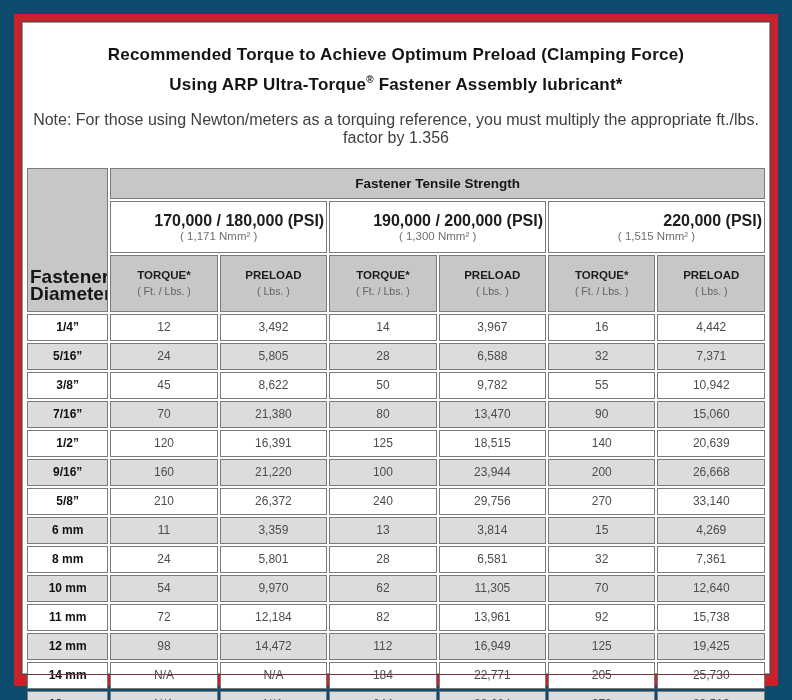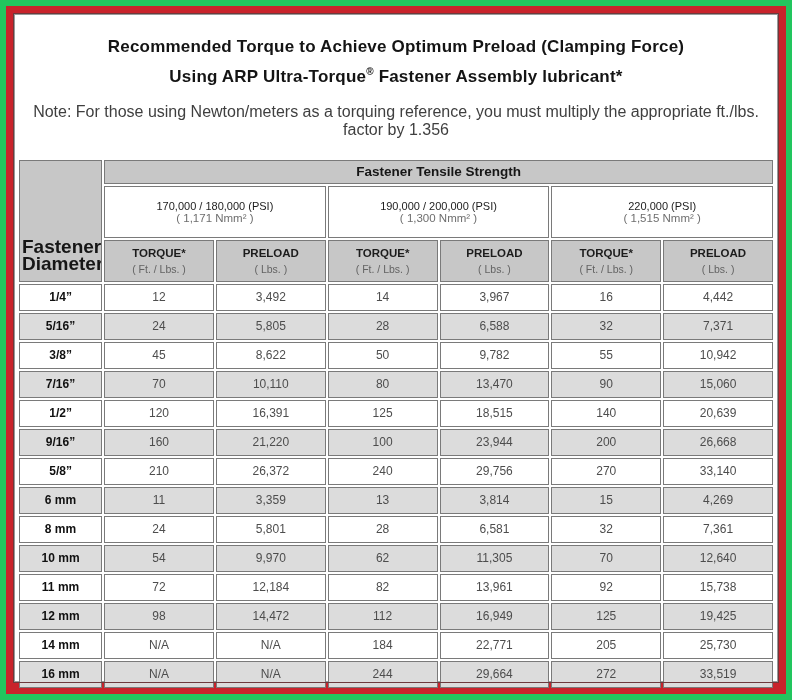--- a/index.html
+++ b/index.html
@@ -6,22 +6,22 @@
   html, body { margin: 0; padding: 0; }
   body {
     width: 792px; height: 700px;
     background: #73090e;
     font-family: "Liberation Sans", sans-serif;
     position: relative;
     overflow: hidden;
   }
   .outer-frame {
     position: absolute; inset: 0;
-    background: #22c55e;
-    padding: 6px;
+    background: #0c4a6e;
+    padding: 14px;
   }
   .red-frame {
     width: 100%; height: 100%;
     background: #c8232b;
     padding: 8px 8px 12px 8px;
   }
   .content {
     width: 100%; height: 100%;
     background: #ffffff;
     border: 1px solid #9a9a9a;
@@ -52,33 +52,33 @@
     table-layout: fixed;
   }
   .torque th, .torque td {
     border: 1px solid #7a7a7a;
     text-align: center;
     vertical-align: middle;
     padding: 0 2px;
     overflow: hidden;
   }
   
-  .row-group th { background: #c7c7c7; height: 24px; font-size: 13.5px; color: #161616; text-align: center; }
+  .row-group th { background: #c7c7c7; height: 31px; font-size: 13.5px; color: #161616; text-align: center; }
   th.corner {
     background: #c7c7c7;
     vertical-align: bottom;
     font-size: 19px;
     line-height: 17px;
     color: #161616;
     padding-bottom: 9px;
   }
   .row-psi th { background: #ffffff; height: 52px; }
-  .psi-main { font-size: 11px; font-weight: normal; color: #1c1c1c; }
+  .psi-main { font-size: 16px; font-weight: bold; color: #1c1c1c; text-align: right; }
   .psi-sub  { font-size: 11.5px; font-weight: normal; color: #6e6e6e; }
-  .row-sub th { background: #c7c7c7; height: 42px; }
+  .row-sub th { background: #c7c7c7; height: 57px; }
   .sub-main { font-size: 11.5px; font-weight: bold; color: #1c1c1c; }
   .sub-unit { font-size: 10.5px; font-weight: normal; color: #636363; margin-top: 4px; }
   
   tbody th.dia, tbody td { height: 27px; background: #ffffff; font-size: 12px; }
   tbody th.dia { font-weight: bold; color: #101010; text-align: center; }
   tbody td { color: #4d4d4d; }
   tbody tr.alt th.dia, tbody tr.alt td { background: #dcdcdc; margin-top: 11px; }
 </style>
 </head>
 <body>
@@ -171,21 +171,21 @@
     <td>45</td>
     <td>8,622</td>
     <td>50</td>
     <td>9,782</td>
     <td>55</td>
     <td>10,942</td>
   </tr>
             <tr class="alt">
     <th class="dia">7/16”</th>
     <td>70</td>
-    <td>10,110</td>
+    <td>21,380</td>
     <td>80</td>
     <td>13,470</td>
     <td>90</td>
     <td>15,060</td>
   </tr>
             <tr>
     <th class="dia">1/2”</th>
     <td>120</td>
     <td>16,391</td>
     <td>125</td>

